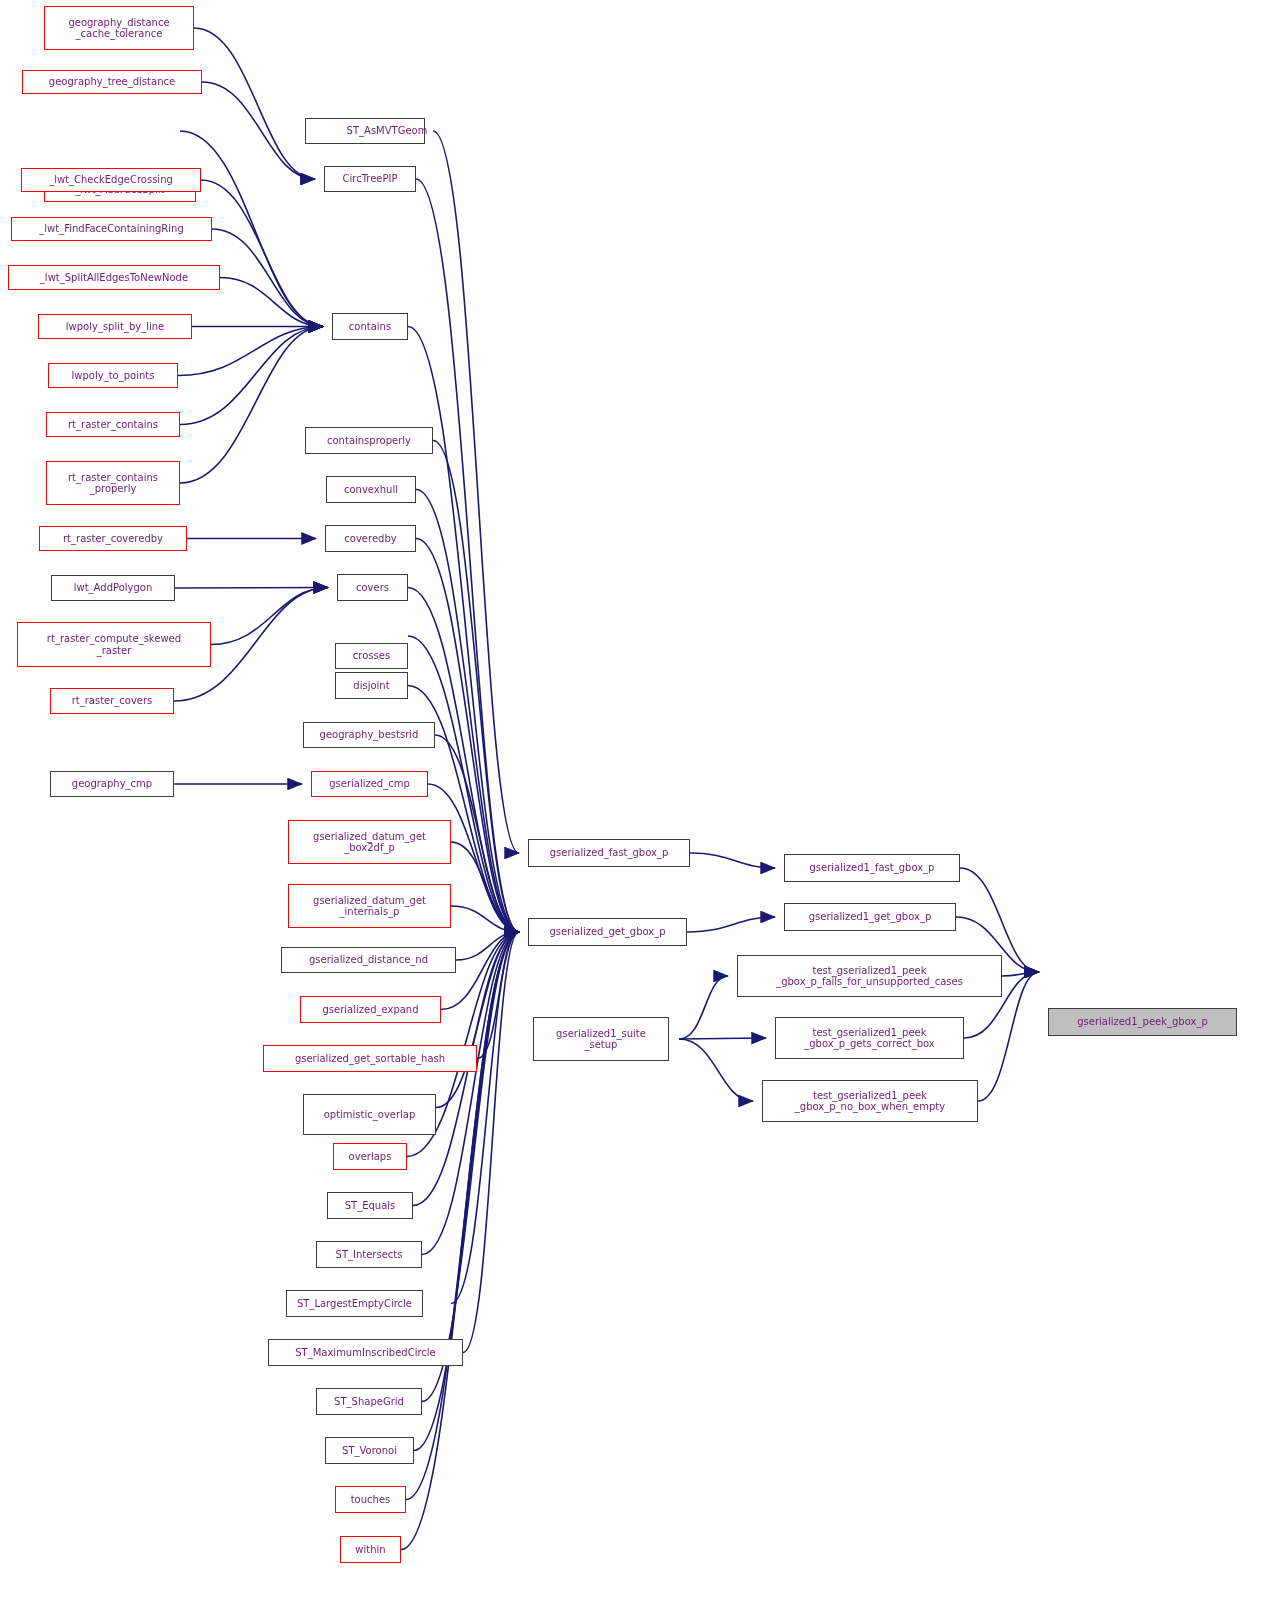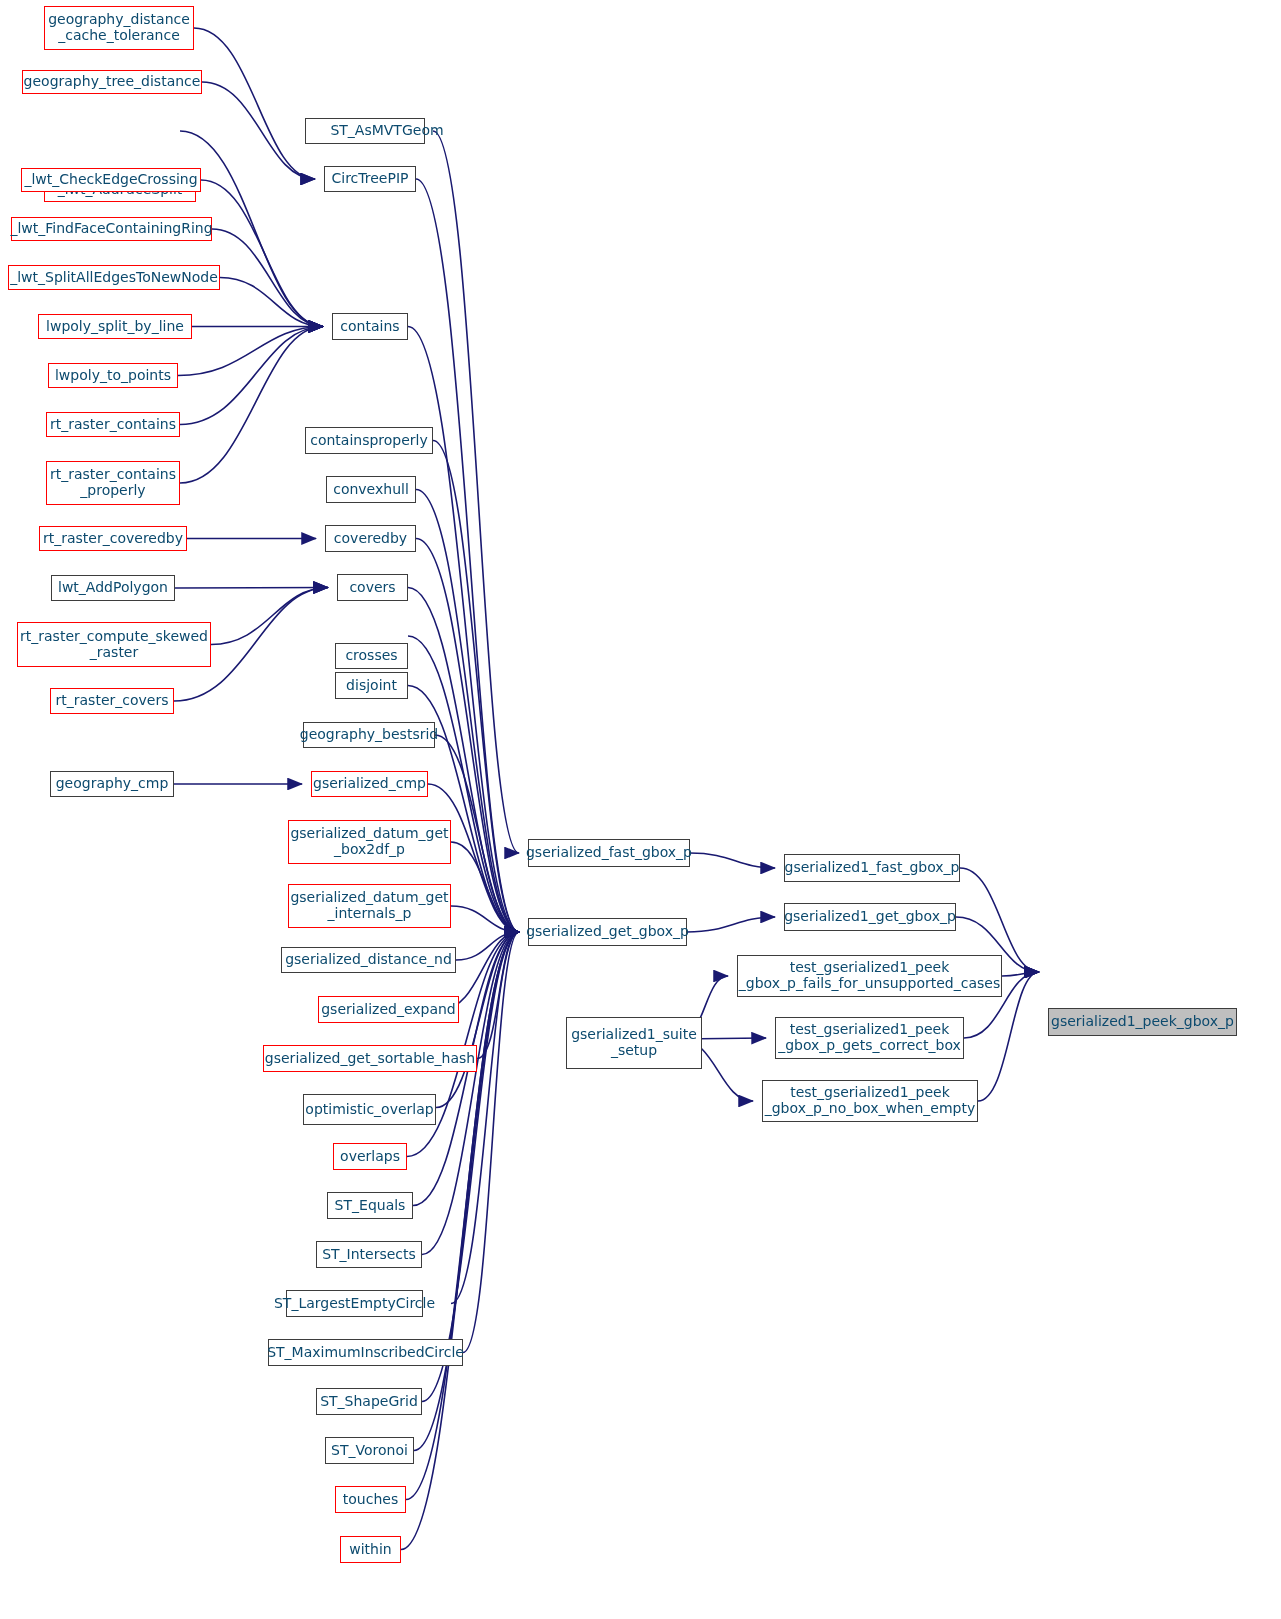--- a/index.html
+++ b/index.html
@@ -1,21 +1,21 @@
 <!DOCTYPE html>
 <html><head>
 <meta charset="utf-8">
 <style>
   html,body{margin:0;padding:0;background:#ffffff;}
   #canvas{position:relative;width:1281px;height:1619px;background:#fff;
           font-family:"DejaVu Sans","Liberation Sans",sans-serif;}
   #edges{position:absolute;left:0;top:0;width:1281px;height:1619px;}
   .node{position:absolute;box-sizing:border-box;display:flex;align-items:center;
         justify-content:center;text-align:center;background:#ffffff;
-        font-size:14px;color:#0c4a6e;line-height:1.12;white-space:pre-line;}
+        font-size:10px;color:#701a75;line-height:1.12;white-space:pre-line;}
   .node.normal{border:1.3px solid #3d3d3d;}
   .node.red{border:1.6px solid #ff0000;}
   .node.hl{border:1.3px solid #3d3d3d;background:#bfbfbf;}
 </style>
 </head>
 <body>
 
 <div id="canvas">
   <svg id="edges" viewBox="0 0 1281 1619" xmlns="http://www.w3.org/2000/svg">
     <defs>
@@ -112,29 +112,29 @@
       <div class="node normal" style="left: 528px; top: 839px; width: 162px; height: 28px; text-align: center;">gserialized_fast_gbox_p</div>
       <div class="node normal" style="left: 784px; top: 854px; width: 176px; height: 28px;">gserialized1_fast_gbox_p</div>
       <div class="node red" style="left: 288px; top: 884px; width: 163px; height: 44px;">gserialized_datum_get
 _internals_p</div>
       <div class="node normal" style="left: 528px; top: 918px; width: 159px; height: 28px;">gserialized_get_gbox_p</div>
       <div class="node normal" style="left: 784px; top: 903px; width: 172px; height: 28px;">gserialized1_get_gbox_p</div>
       <div class="node normal" style="left: 281px; top: 947px; width: 175px; height: 26px;">gserialized_distance_nd</div>
       <div class="node normal" style="left: 737px; top: 955px; width: 265px; height: 42px;">test_gserialized1_peek
 _gbox_p_fails_for_unsupported_cases</div>
       <div class="node hl" style="left: 1048px; top: 1008px; width: 189px; height: 28px;">gserialized1_peek_gbox_p</div>
-      <div class="node red" style="left: 300px; top: 996px; width: 141px; height: 27px; margin-left: 18px;">gserialized_expand</div>
-      <div class="node normal" style="left: 566px; top: 1017px; width: 136px; height: 52px;">gserialized1_suite
+      <div class="node red" style="left: 300px; top: 996px; width: 141px; height: 27px;">gserialized_expand</div>
+      <div class="node normal" style="left: 533px; top: 1017px; width: 136px; height: 44px;">gserialized1_suite
 _setup</div>
       <div class="node normal" style="left: 775px; top: 1017px; width: 189px; height: 42px;">test_gserialized1_peek
 _gbox_p_gets_correct_box</div>
       <div class="node red" style="left: 263px; top: 1045px; width: 214px; height: 27px;">gserialized_get_sortable_hash</div>
       <div class="node normal" style="left: 762px; top: 1080px; width: 216px; height: 42px;">test_gserialized1_peek
 _gbox_p_no_box_when_empty</div>
-      <div class="node normal" style="left: 303px; top: 1094px; width: 133px; height: 31px;">optimistic_overlap</div>
+      <div class="node normal" style="left: 303px; top: 1094px; width: 133px; height: 41px;">optimistic_overlap</div>
       <div class="node red" style="left: 333px; top: 1143px; width: 74px; height: 27px;">overlaps</div>
       <div class="node normal" style="left: 327px; top: 1192px; width: 86px; height: 27px;">ST_Equals</div>
       <div class="node normal" style="left: 316px; top: 1241px; width: 106px; height: 27px;">ST_Intersects</div>
       <div class="node normal" style="left: 286px; top: 1290px; width: 137px; height: 27px;">ST_LargestEmptyCircle</div>
       <div class="node normal" style="left: 268px; top: 1339px; width: 195px; height: 27px; text-align: center;">ST_MaximumInscribedCircle</div>
       <div class="node normal" style="left: 316px; top: 1388px; width: 106px; height: 27px;">ST_ShapeGrid</div>
       <div class="node normal" style="left: 325px; top: 1437px; width: 89px; height: 27px;">ST_Voronoi</div>
       <div class="node red" style="left: 335px; top: 1486px; width: 71px; height: 27px;">touches</div>
       <div class="node red" style="left: 340px; top: 1536px; width: 61px; height: 27px;">within</div>
     </div>

